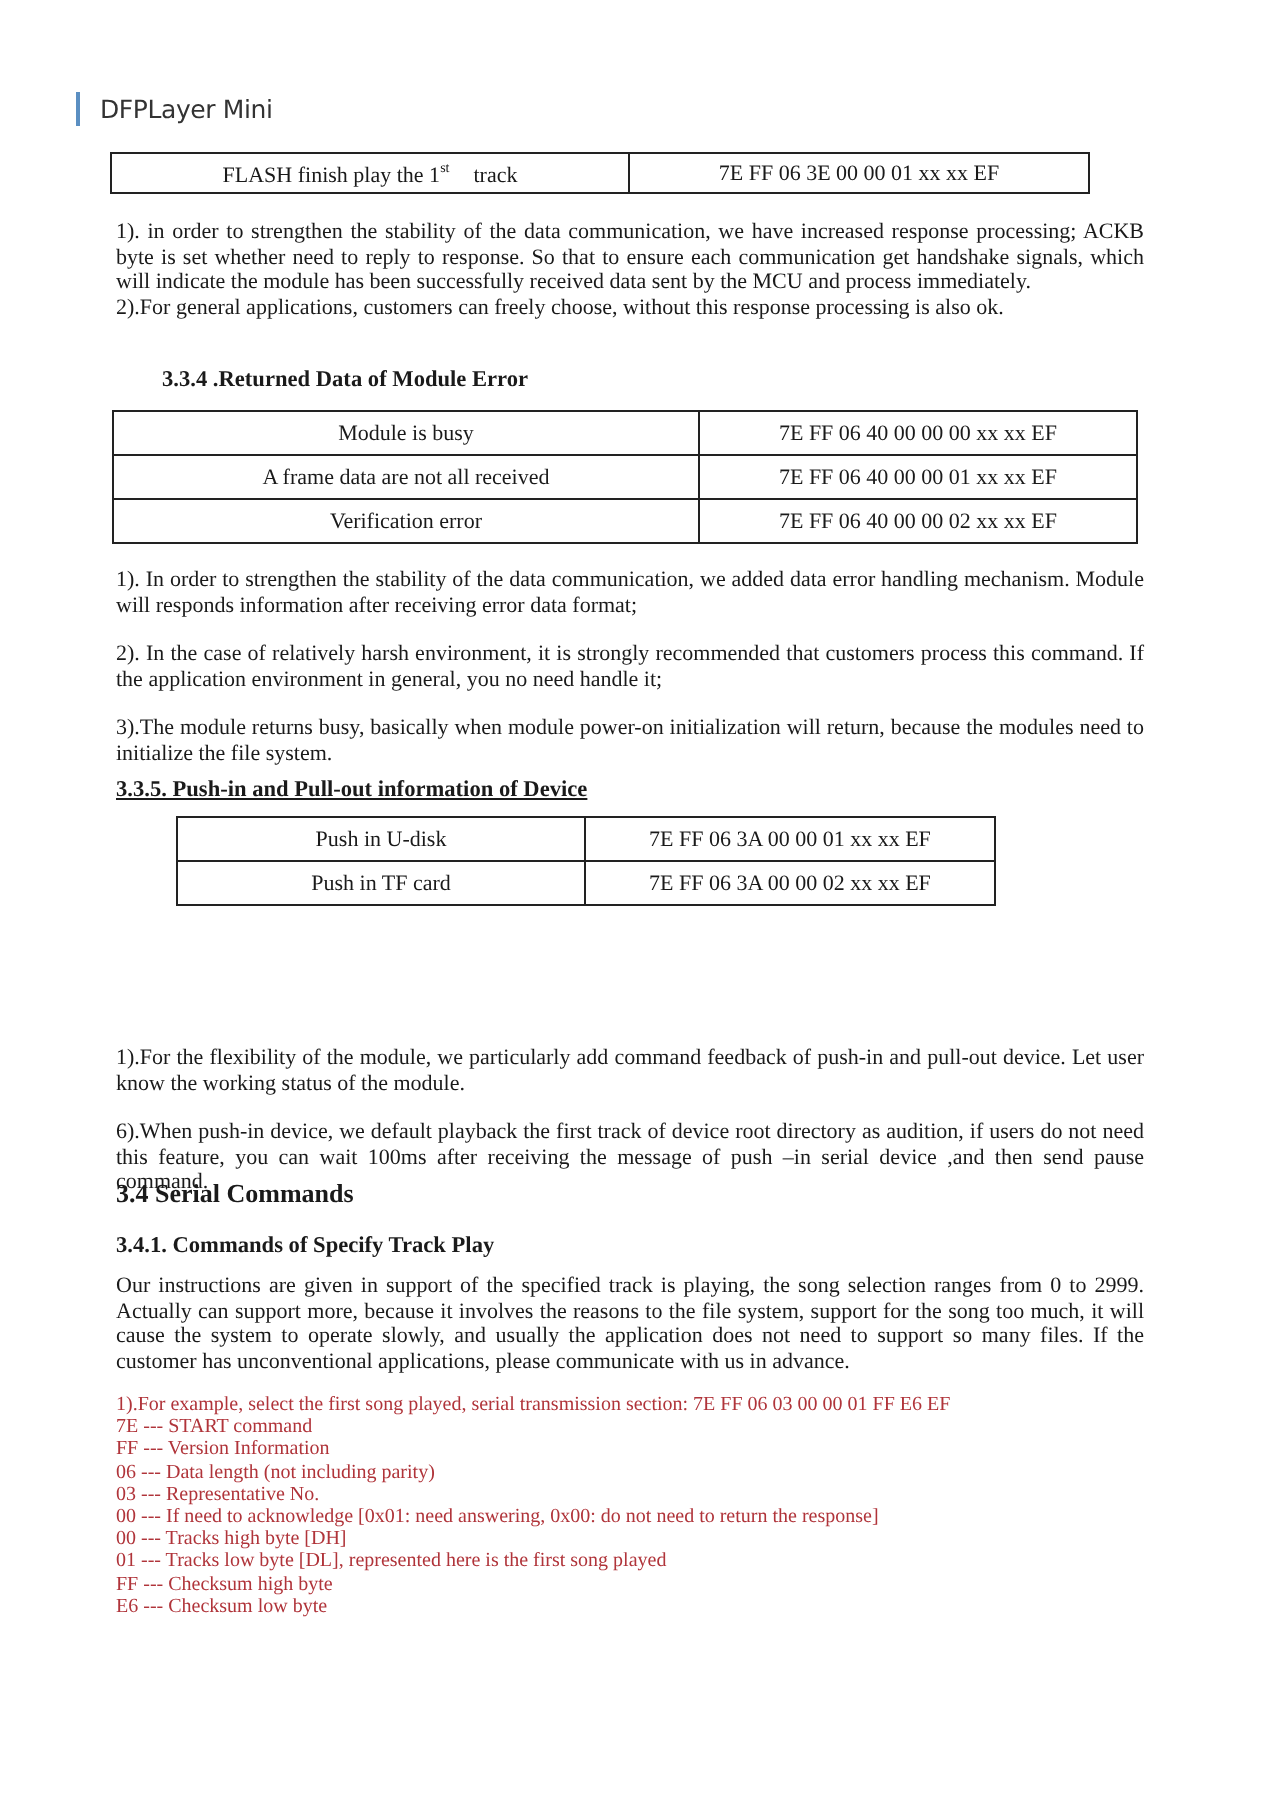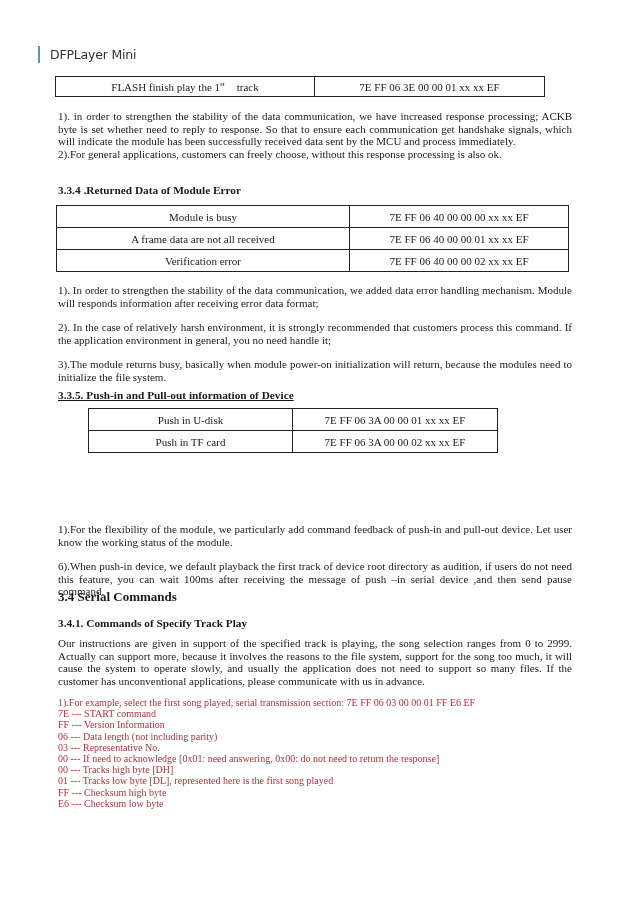--- a/index.html
+++ b/index.html
@@ -45,21 +45,21 @@
       <td>7E FF 06 3E 00 00 01 xx xx EF</td>
     </tr>
   </tbody>
     </table>
 
   <div class="para" style="top:110px;">
     <div>1). in order to strengthen the stability of the data communication, we have increased response processing; ACKB byte is set whether need to reply to response. So that to ensure each communication get handshake signals, which will indicate the module has been successfully received data sent by the MCU and process immediately.</div>
     <div>2).For general applications, customers can freely choose, without this response processing is also ok.</div>
   </div>
 
-  <div class="h3" style="top:184px;">3.3.4 .Returned Data of Module Error</div>
+  <div class="h3" style="top:184px;margin-left:23px;">3.3.4 .Returned Data of Module Error</div>
 
   <table class="doc" id="t2">
     <tbody>
         <tr>
       <td class="c1">Module is busy</td>
       <td>7E FF 06 40 00 00 00 xx xx EF</td>
     </tr>
     <tr>
       <td class="c1">A frame data are not all received</td>
       <td>7E FF 06 40 00 00 01 xx xx EF</td>

